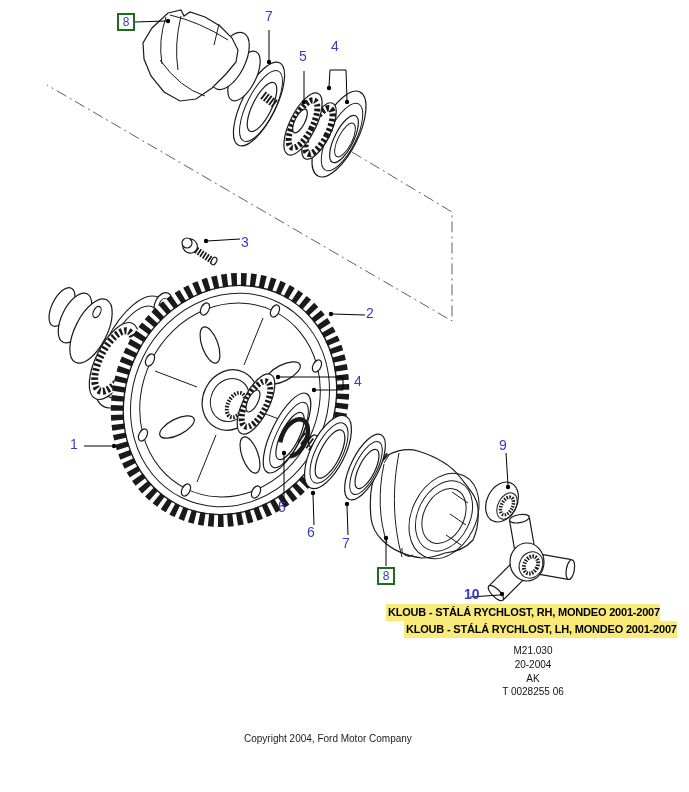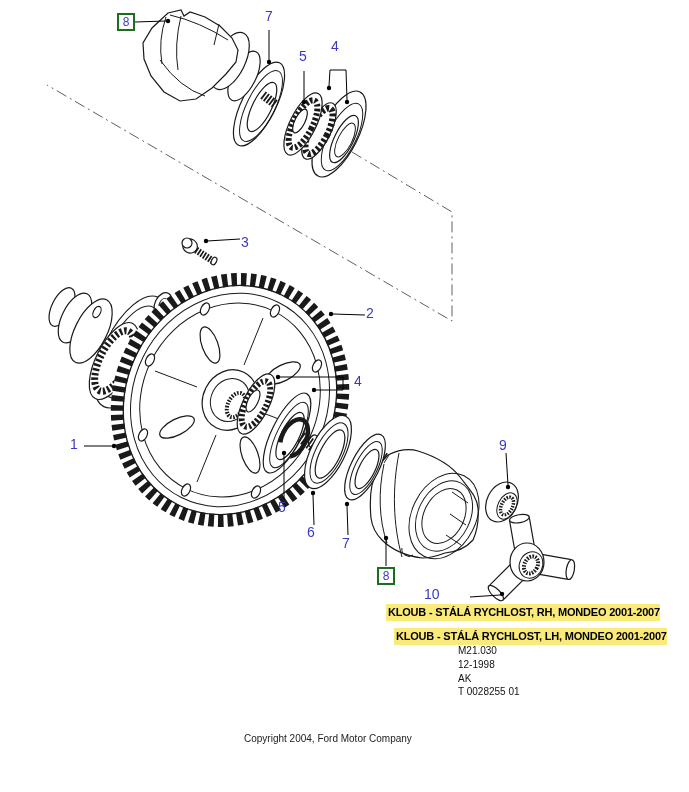--- a/index.html
+++ b/index.html
@@ -32,21 +32,21 @@
     border:2px solid var(--box-green);
     display:flex;align-items:center;justify-content:center;
     color:var(--callout-blue);font:400 12px/12px "Liberation Sans",sans-serif;
   }
   .hl{
     position:absolute;background:var(--highlight-yellow);color:#000;
     font:700 11px/13px "Liberation Sans",sans-serif;letter-spacing:-0.2px;
     padding:2px 0 2px 2px;white-space:nowrap;
   }
   .ftr{
-    position:absolute;left:458px;top:644px;width:150px;text-align:left;
+    position:absolute;left:458px;top:644px;width:150px;text-align:center;
     font:400 10px/13.8px "Liberation Sans",sans-serif;color:#111;
   }
   .copyright{
     position:absolute;left:244px;top:733px;
     font:400 10px/12px "Liberation Sans",sans-serif;color:#222;
   }
 </style>
 </head>
 <body>
 
@@ -260,26 +260,26 @@
   <span class="co" style="left:366px;top:306px;">2</span>
   <span class="co" style="left:70px;top:437px;">1</span>
   <span class="co" style="left:354px;top:374px;">4</span>
   <span class="co" style="left:278px;top:500px;">5</span>
   <span class="co" style="left:307px;top:525px;">6</span>
   <span class="co" style="left:342px;top:536px;">7</span>
   <div class="cobox" style="left:377px;top:567px;">
       <span>8</span>
     </div>
   <span class="co" style="left:499px;top:438px;">9</span>
-  <span class="co" style="left:424px;top:587px;">10</span>
+  <span class="co" style="left:464px;top:587px;font-weight:bold;">10</span>
 
   <div class="hl" style="left:386px;top:604px;">KLOUB - STÁLÁ RYCHLOST, RH, MONDEO 2001-2007</div>
-  <div class="hl" style="left:394px;top:621px;margin-top:7px;">KLOUB - STÁLÁ RYCHLOST, LH, MONDEO 2001-2007</div>
+  <div class="hl" style="left:404px;top:621px;">KLOUB - STÁLÁ RYCHLOST, LH, MONDEO 2001-2007</div>
 
   <div class="ftr">
     <div>M21.030</div>
-    <div>12-1998</div>
+    <div>20-2004</div>
     <div>AK</div>
-    <div>T 0028255 01</div>
+    <div>T 0028255 06</div>
   </div>
 
   <div class="copyright">Copyright 2004, Ford Motor Company</div>
 </div>
 
 </body></html>

